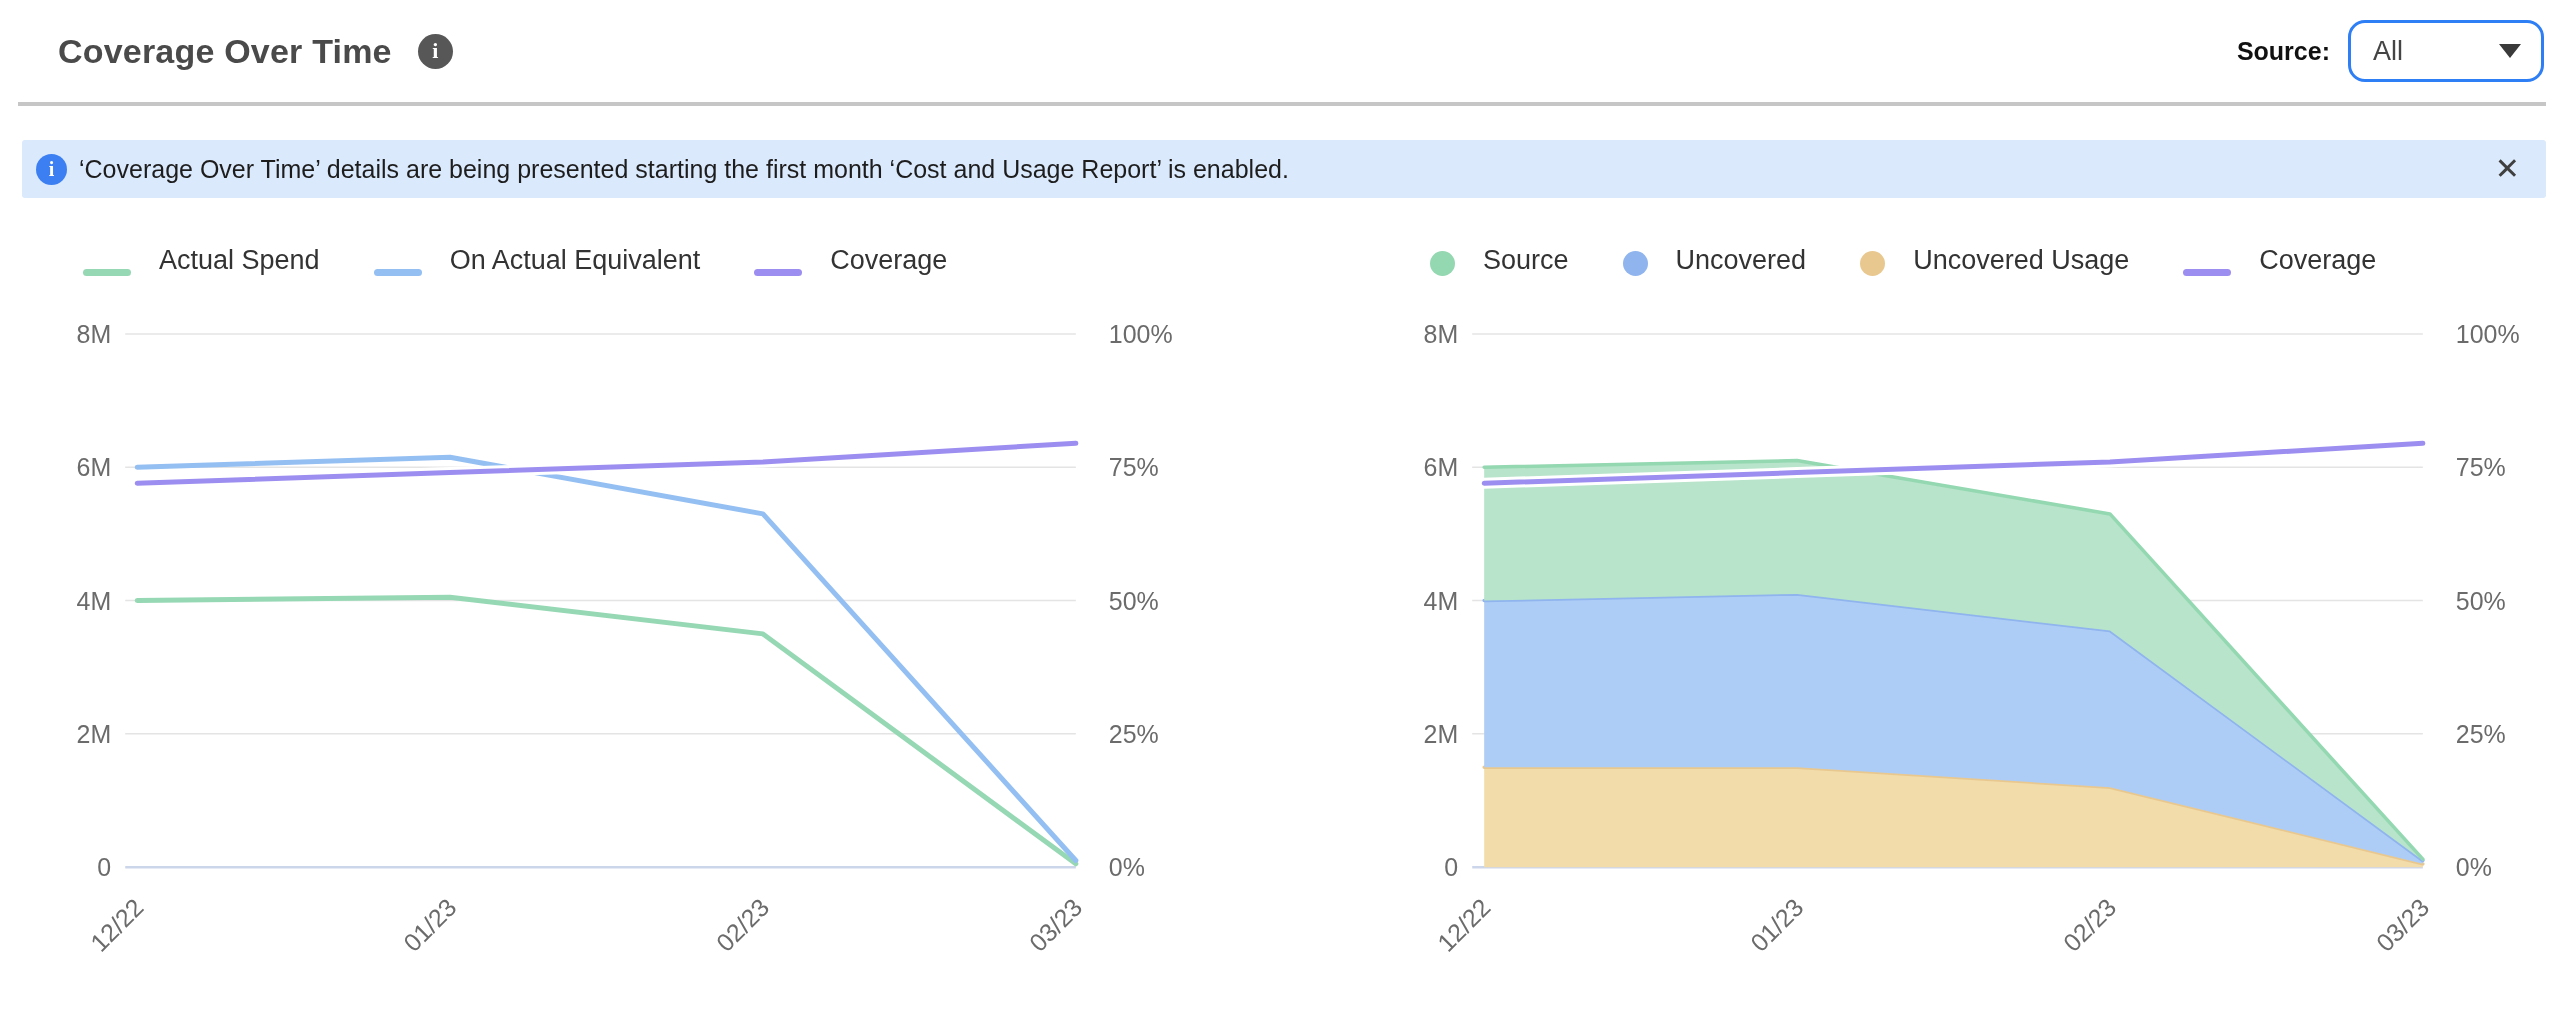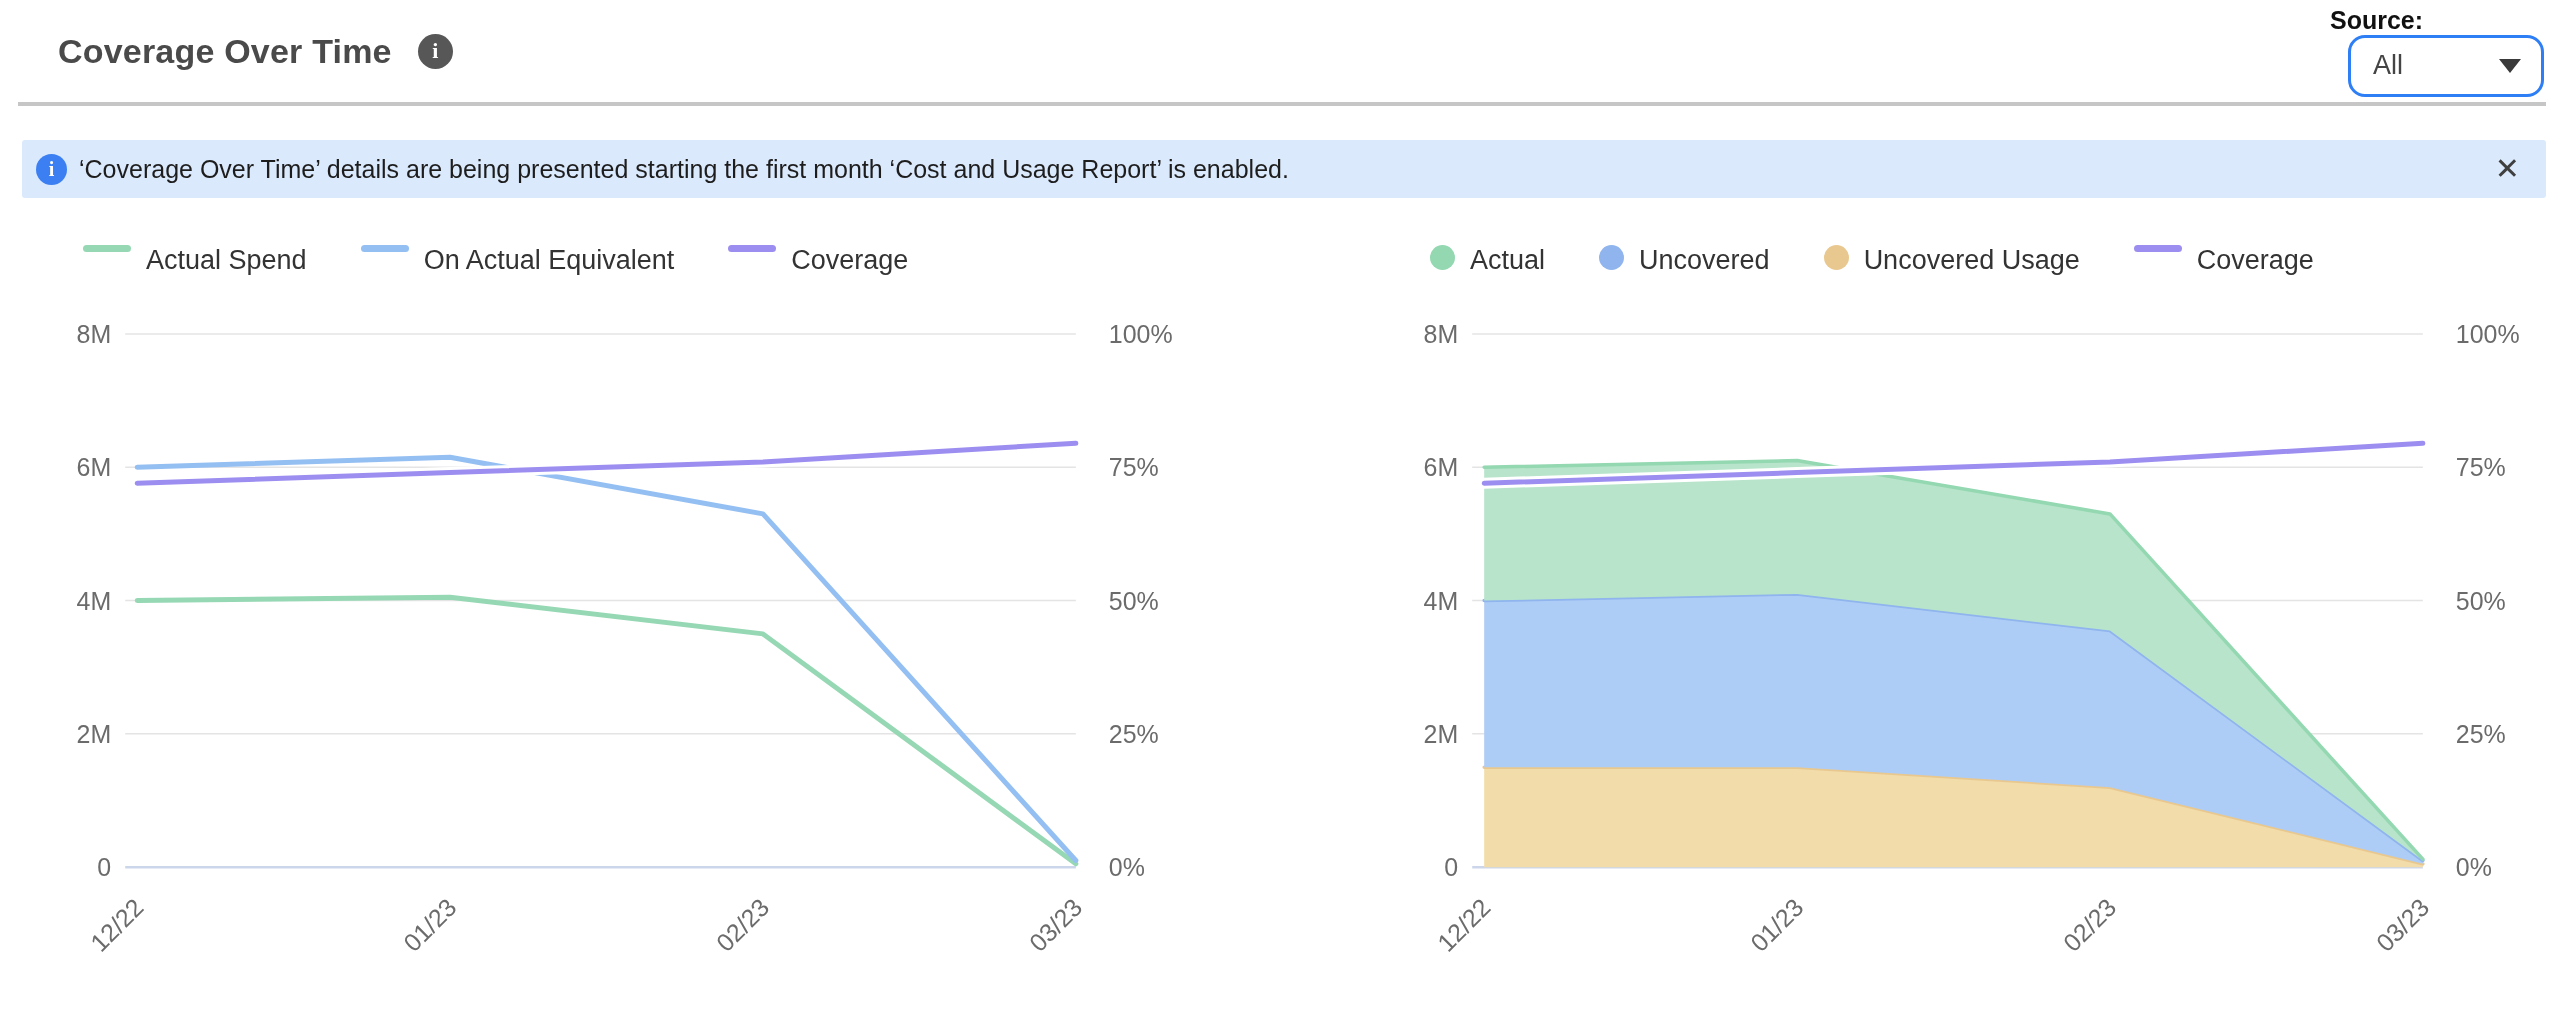--- a/index.html
+++ b/index.html
@@ -10,21 +10,21 @@
   }
   
   .hdr { height:102px; display:flex; align-items:center; padding:0 32px 0 58px; }
   .hdr-title { font-size:34px; font-weight:700; color:#4a4a4a; letter-spacing:0.2px; }
   .info-badge {
     width:35px; height:35px; border-radius:50%; background:#575757;
     display:inline-flex; align-items:center; justify-content:center;
     margin-left:26px; flex:0 0 auto; cursor:pointer;
   }
   .info-badge span { color:#fff; font-size:22px; font-weight:700; font-family:"Liberation Serif", serif; line-height:1; }
-  .src-wrap { margin-left:auto; display:flex; align-items:flex-start;flex-direction:column; }
+  .src-wrap { margin-left:auto; display:flex; align-items:center; }
   .src-label { font-size:25px; font-weight:700; color:#111; }
   .dropdown {
     margin-left:18px; width:196px; height:62px; background:#fff;
     border:3px solid #2e7ef5; border-radius:17px;
     display:flex; align-items:center; cursor:pointer;
   }
   .dropdown .val { font-size:27px; color:#444; padding-left:22px; }
   .caret {
     margin-left:auto; margin-right:20px; width:0; height:0;
     border-left:11px solid transparent; border-right:11px solid transparent;
@@ -43,21 +43,21 @@
   .banner-ico span { color:#fff; font-size:20px; font-weight:700; font-family:"Liberation Serif", serif; line-height:1; }
   .banner-text { font-size:25px; color:#1d1d1d; margin-left:12px; }
   .banner-close {
     margin-left:auto; background:none; border:none; font-size:30px; color:#3f3f3f;
     cursor:pointer; line-height:1; font-family:"Liberation Sans", sans-serif;
   }
   
   .charts { display:flex; justify-content:space-between; padding:0 25px; margin-top:42px; }
   .chart { width:1179px; }
   .legend { display:flex; align-items:center; height:40px; margin:0 0 14px 58px; }
-  .legend-item { display:flex; align-items:flex-start; margin-right:54px; cursor:pointer; }
+  .legend-item { display:flex; align-items:flex-end; margin-right:54px; cursor:pointer;gap:13px; }
   .lg-line { width:48px; height:7px; border-radius:4px; }
   .lg-dot  { width:25px; height:25px; border-radius:50%; }
   .legend-item .lbl { font-size:27px; color:#333; margin-left:15px; white-space:nowrap; }
   svg { display:block; }
 </style>
 </head>
 <body>
 
 <div class="hdr">
   <div class="hdr-title">Coverage Over Time</div>
@@ -121,21 +121,21 @@
         <polyline points="112,307 425.3333333333333,303.6625 738.6666666666666,340.375 1052,570.6625" fill="none" stroke="#96d8b4" stroke-width="5" stroke-linejoin="round" stroke-linecap="round"></polyline>
         <polyline points="112,173.5 425.3333333333333,163.48749999999995 738.6666666666666,220.22500000000002 1052,567.325" fill="none" stroke="#94bff2" stroke-width="5" stroke-linejoin="round" stroke-linecap="round"></polyline>
         <polyline points="112,189.52000000000004 425.3333333333333,178.84000000000003 738.6666666666666,168.15999999999997 1052,149.46999999999997" fill="none" stroke="#ffffff" stroke-width="11" stroke-linejoin="round" stroke-linecap="round"></polyline>
         <polyline points="112,189.52000000000004 425.3333333333333,178.84000000000003 738.6666666666666,168.15999999999997 1052,149.46999999999997" fill="none" stroke="#9c8ef0" stroke-width="5" stroke-linejoin="round" stroke-linecap="round"></polyline>
       </svg>
   </div>
   <div class="chart">
     <div class="legend" id="legend-1">
         <div class="legend-item">
           <span class="lg-dot" style="background: rgb(147, 216, 177);"></span>
-          <span class="lbl">Actual</span>
+          <span class="lbl">Source</span>
         </div>
         <div class="legend-item">
           <span class="lg-dot" style="background: rgb(143, 180, 238);"></span>
           <span class="lbl">Uncovered</span>
         </div>
         <div class="legend-item">
           <span class="lg-dot" style="background: rgb(233, 200, 143);"></span>
           <span class="lbl">Uncovered Usage</span>
         </div>
         <div class="legend-item">

